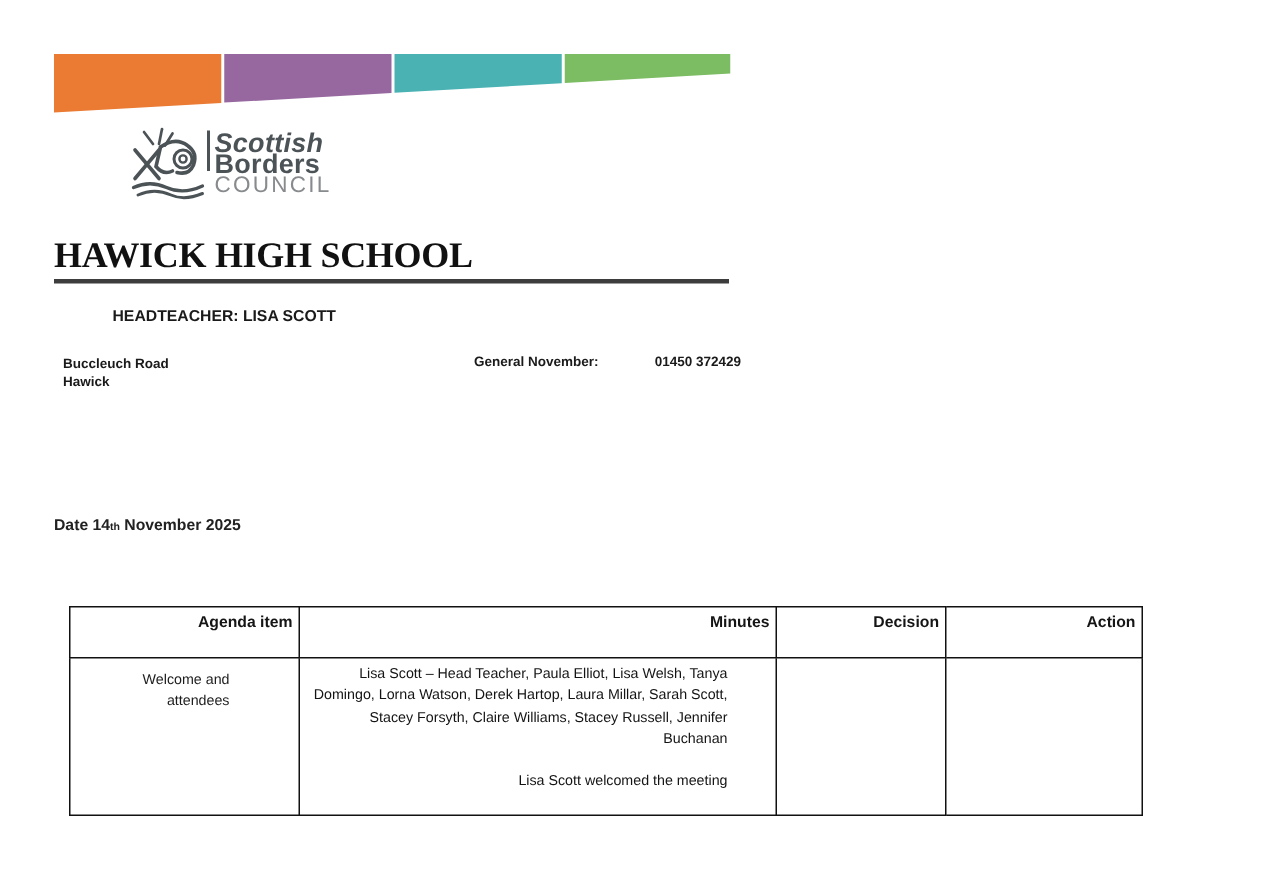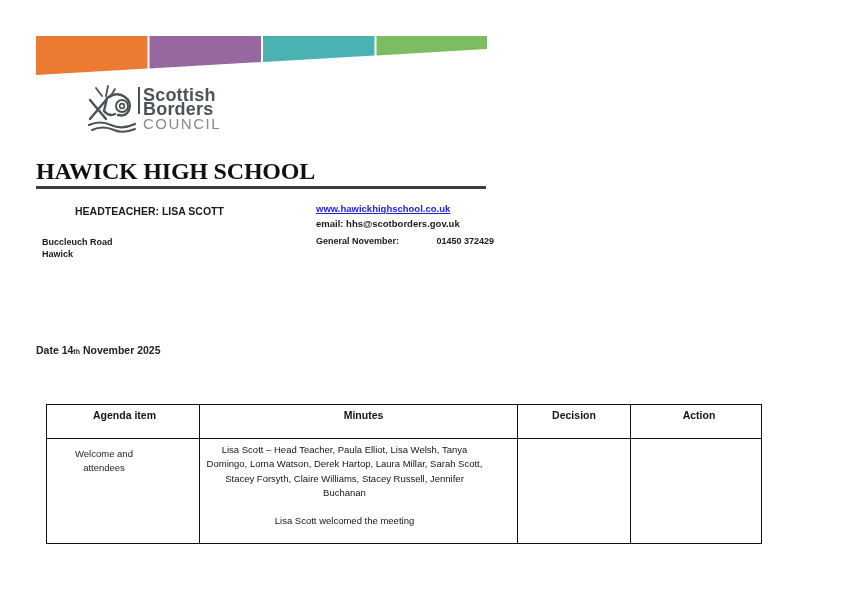--- a/index.html
+++ b/index.html
@@ -17,21 +17,21 @@
   .banner { position: absolute; left: 36px; top: 36px; width: 451px; height: 40px; }
 
   
   .logo { position: absolute; left: 86px; top: 84px; display: flex; align-items: flex-start; }
   .crest { width: 52px; height: 52px; }
   .logo-divider { width: 2px; height: 27px; background: #4c5357; margin: 3px 3px 0 0; }
   .logo-text { line-height: 1; }
   .logo-line1, .logo-line2 {
     font-weight: bold; font-size: 18px; letter-spacing: 0.2px; color: #4c5357; line-height: 14px;
   }
-  .logo-line1 { margin-top: 4px; }
+  .logo-line1 { margin-top: 4px; font-style: italic; }
   .logo-line3 {
     font-size: 15px; font-weight: 400; letter-spacing: 1.5px; color: #888b8d; line-height: 14px; margin-top: 1px;
   }
 
   
   .school-title {
     position: absolute; left: 36px; top: 158px;
     font-size: 24px; font-weight: bold; letter-spacing: -0.2px; color: #111;
     white-space: nowrap;
     font-family: Liberation Serif, serif;
@@ -58,21 +58,21 @@
   .date-ordinal { font-size: 7px; }
   .secretary-line { position: absolute; left: 36px; top: 359px; font-size: 10px; font-weight: 400; color: #3c3c3c; }
 
   
   .minutes-table {
     position: absolute; left: 46px; top: 404px; width: 715px;
     border-collapse: collapse; table-layout: fixed;
   }
   .minutes-table th, .minutes-table td {
     border: 1.5px solid #111;
-    vertical-align: top; text-align: center;
+    vertical-align: top; text-align: right;
     font-weight: normal;
   }
   .minutes-table th { height: 34px; font-size: 10.5px; font-weight: bold; padding: 4px 4px 4px 7px; color: #151515; }
   .col-agenda { width: 153px; }
   .col-minutes { width: 318px; }
   .col-decision { width: 113px; }
   .col-action { width: 131px; }
   .th-minutes { padding-left: 14px !important; }
   .th-decision { padding-left: 4px !important; }
   .th-action { padding-left: 10px !important; }
@@ -117,24 +117,20 @@
       <div class="logo-line2">Borders</div>
       <div class="logo-line3">COUNCIL</div>
     </div>
   </div>
 
   <div class="school-title">HAWICK HIGH SCHOOL</div>
   <div class="title-rule"></div>
 
   <div class="headteacher">HEADTEACHER: LISA SCOTT</div>
 
-  <div class="contact-right">
-    <a href="#" class="website" style="color: rgb(34, 34, 238);">www.hawickhighschool.co.uk</a>
-    <div class="email">email: hhs@scotborders.gov.uk</div>
-  </div>
 
   <div class="address">
     <div>Buccleuch Road</div>
     <div>Hawick</div>
   </div>
 
   <div class="enquiries-row">
     <span>General November:</span>
     <span>01450 372429</span>
   </div>

